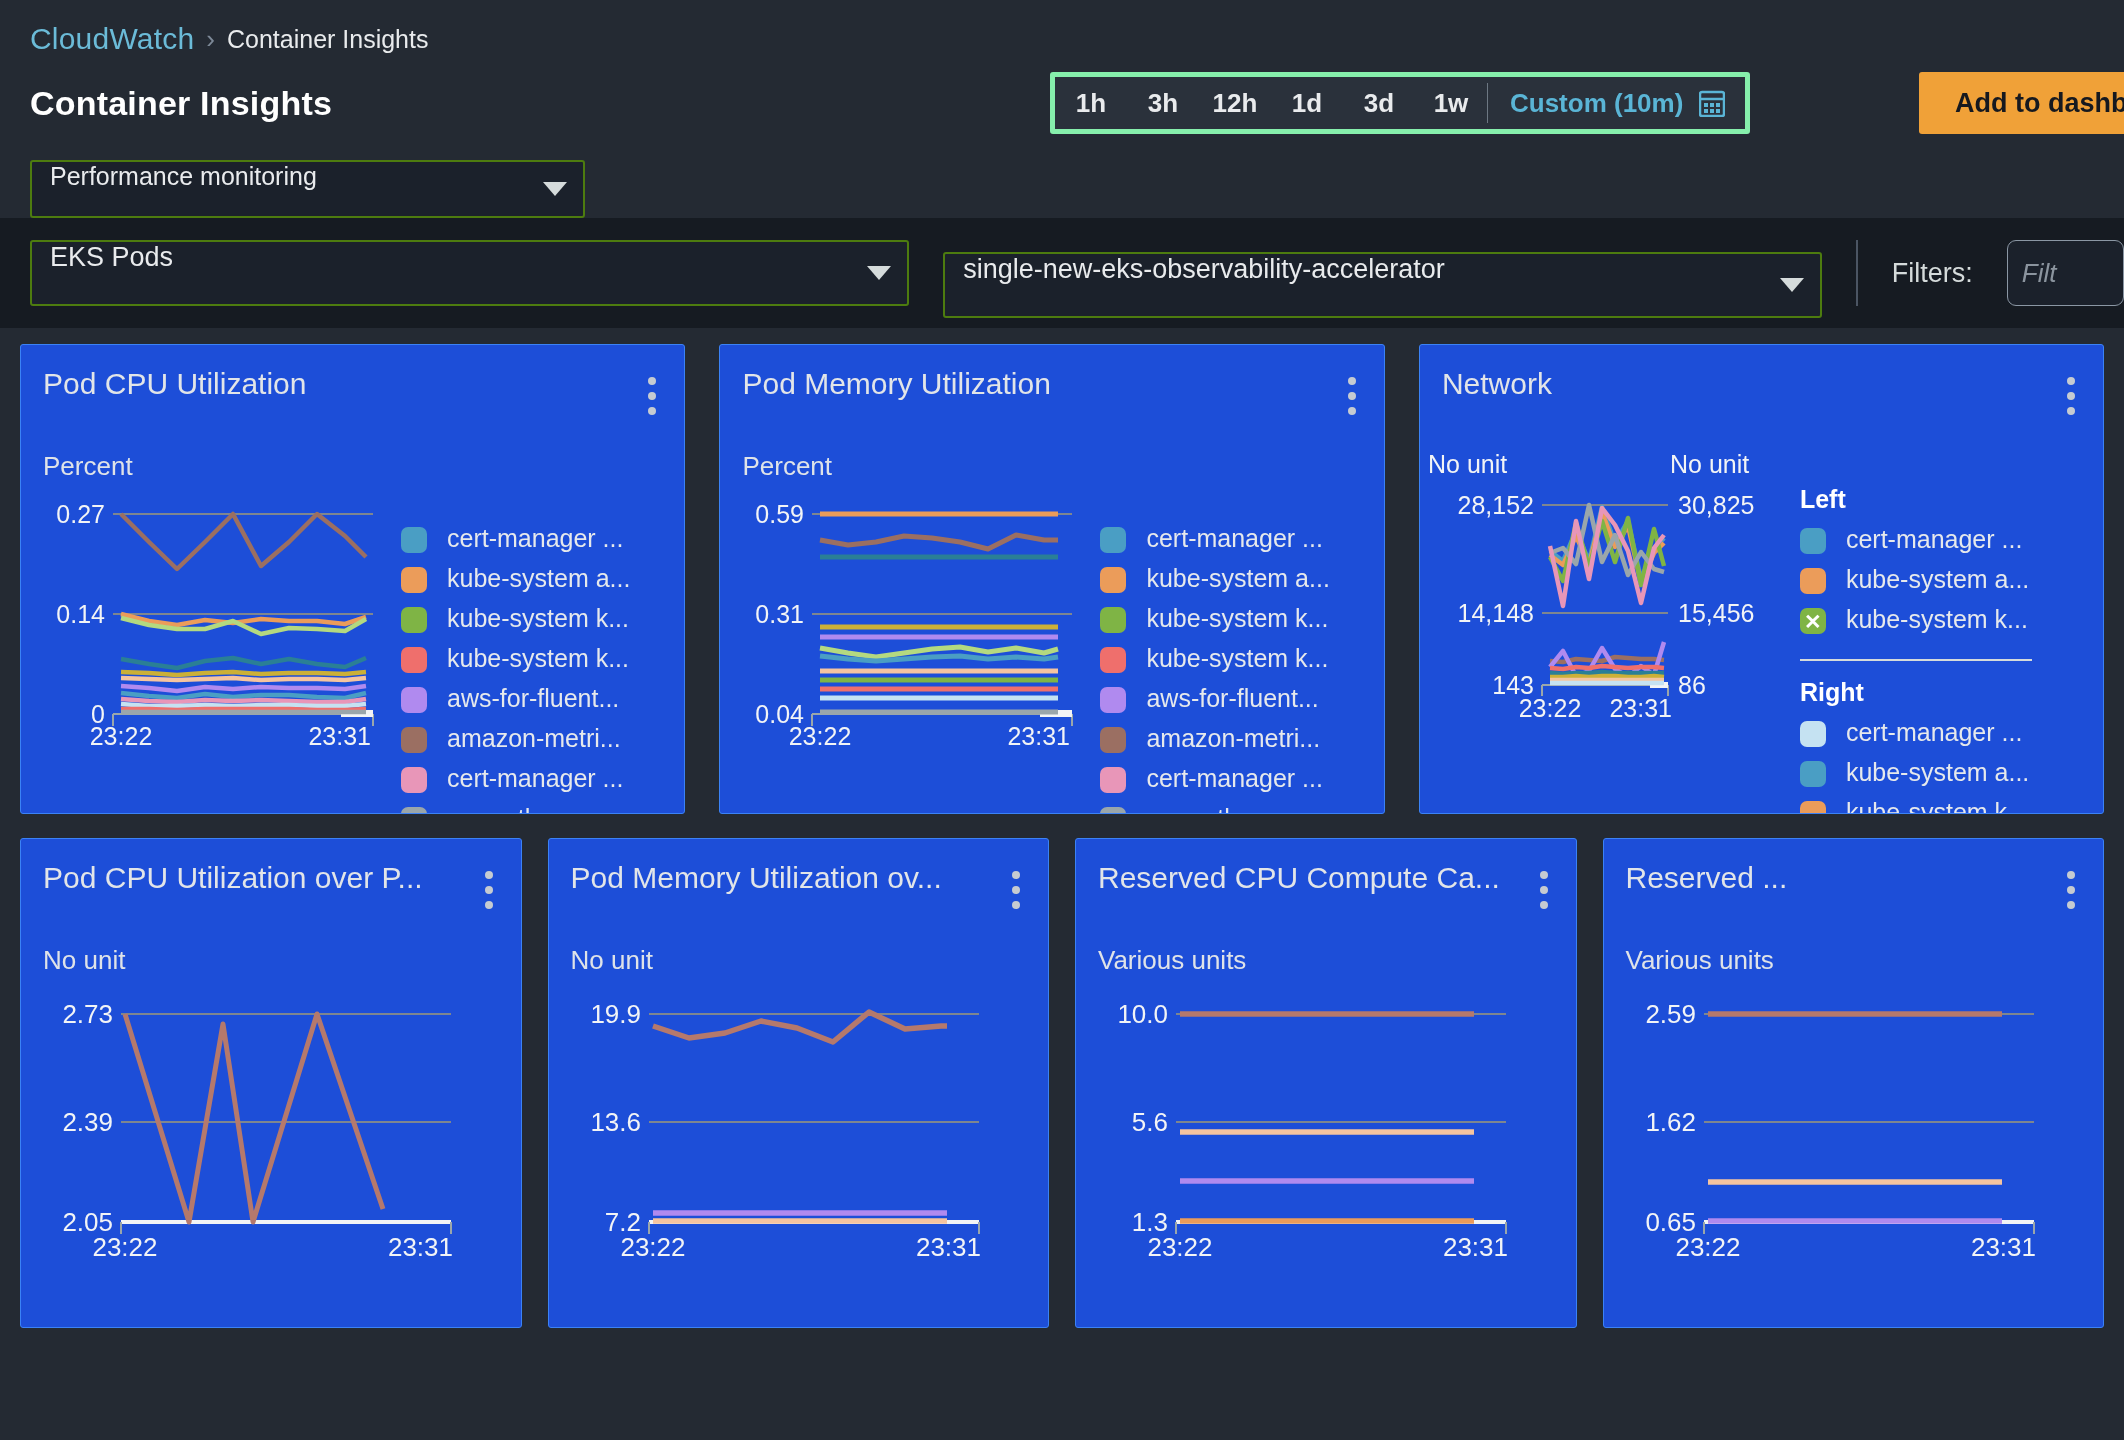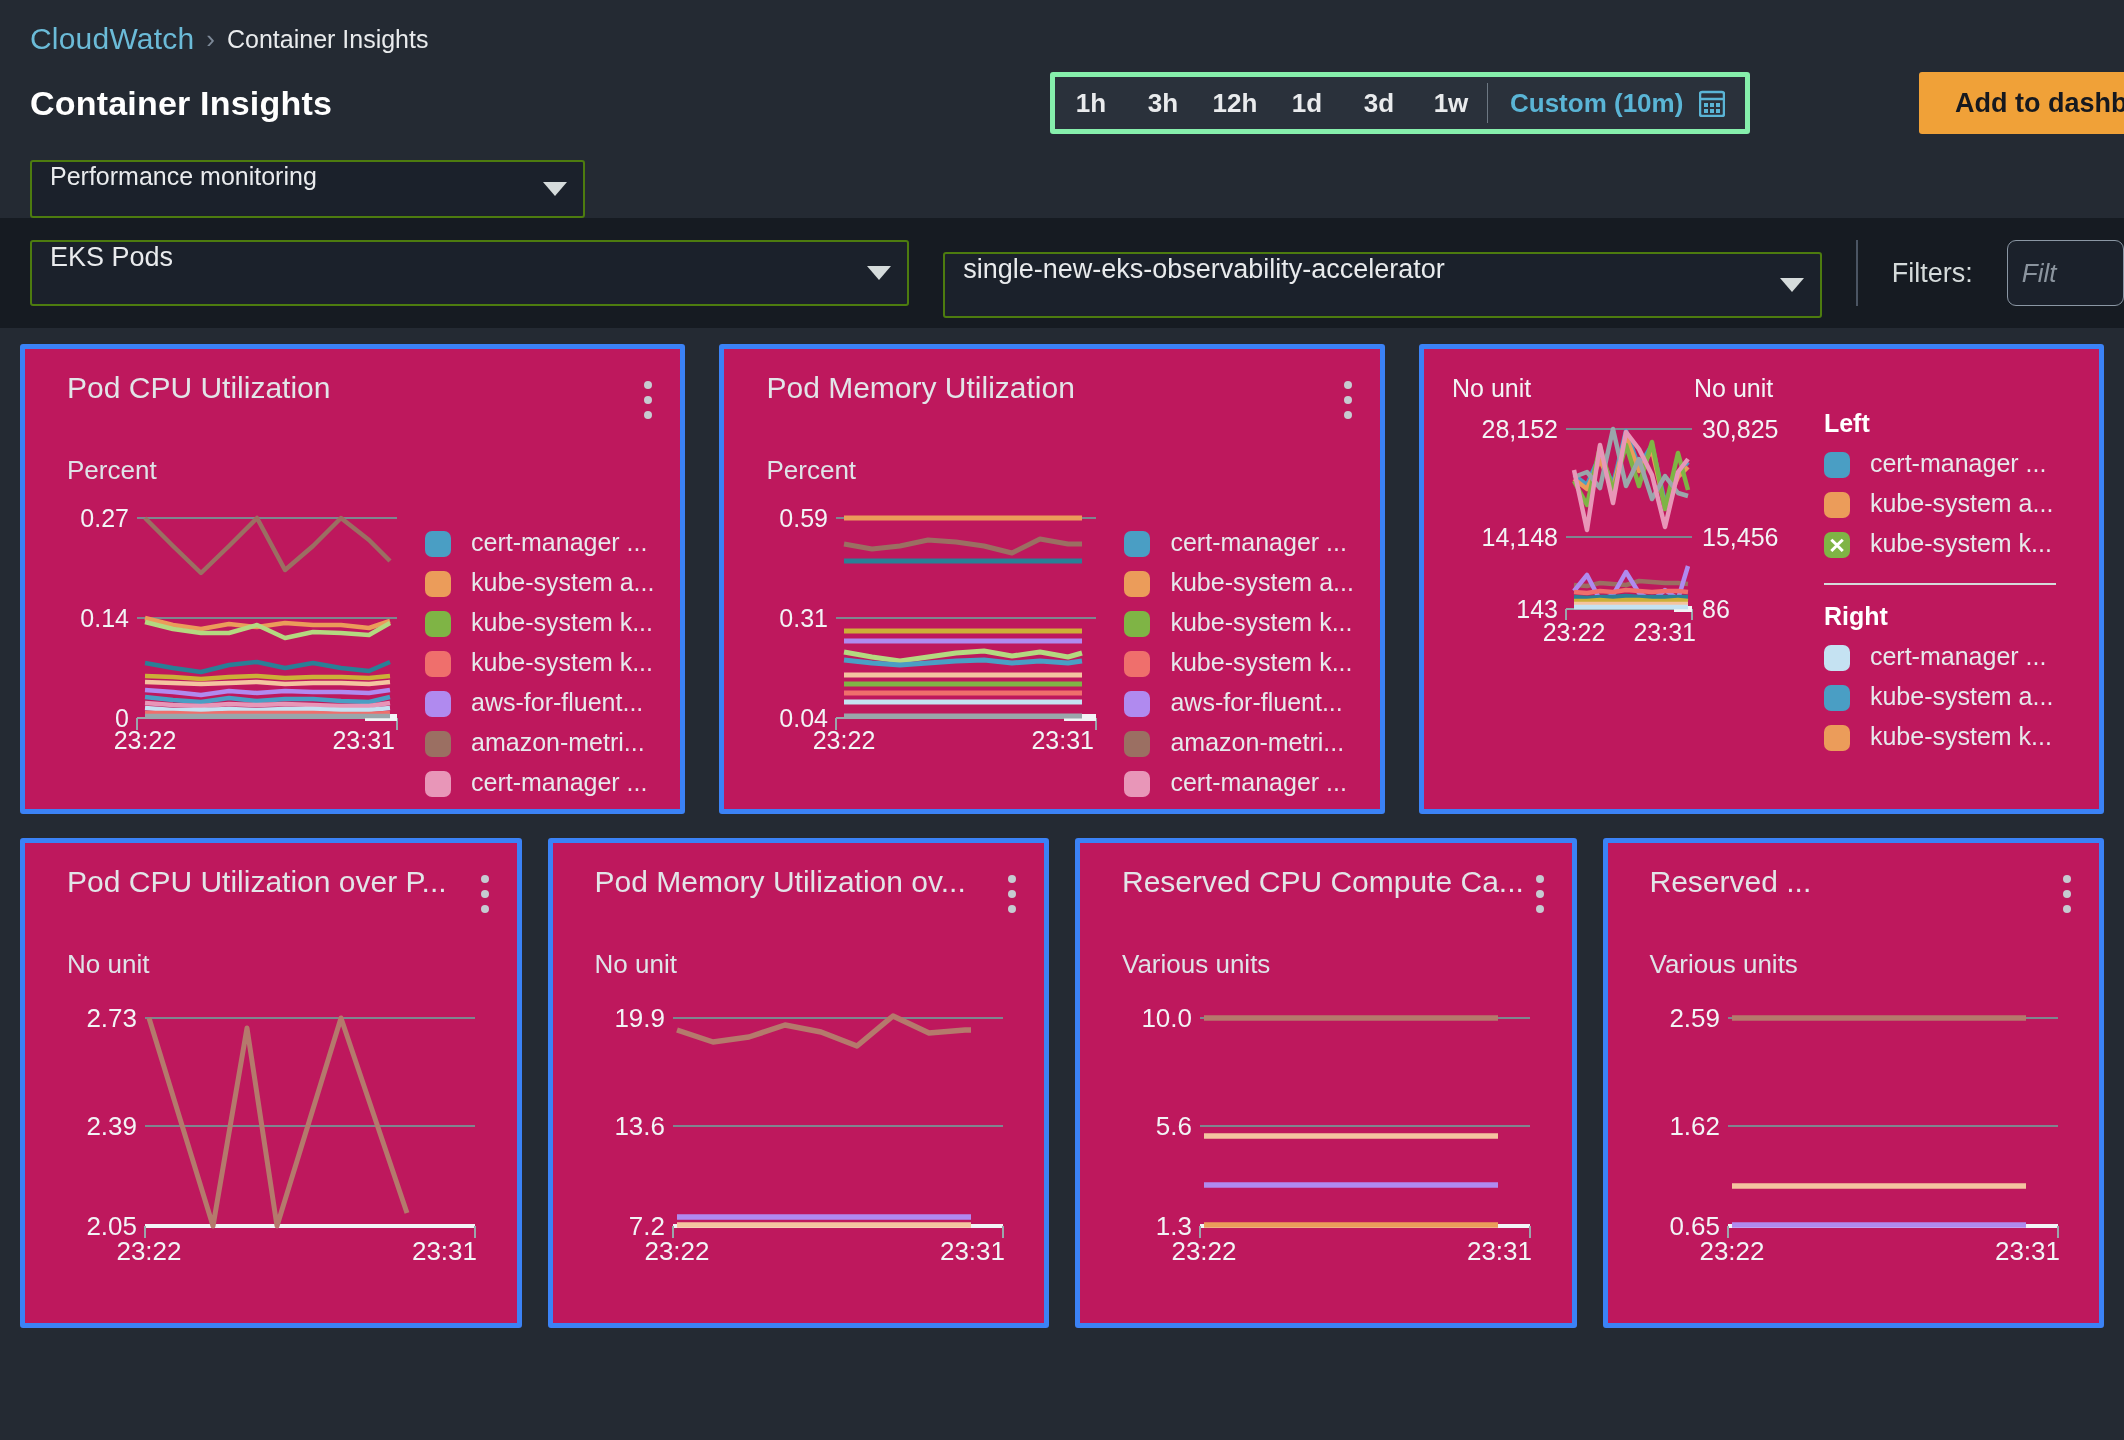--- a/index.html
+++ b/index.html
@@ -67,22 +67,22 @@
     display:flex; align-items:center; padding:0 14px; color:#8b949e; font-size:26px; font-style:italic;
     overflow:hidden; white-space:nowrap;
   }
 
   
   .grid { padding: 16px 20px 0 20px; }
   .row { display:flex; gap:34px; }
   .row2 { margin-top:24px; gap:26px; }
 
   .card {
-    background:#be185d; border:5px solid #3b82f6; border-radius:3px;
-    position:relative; overflow:hidden;padding-left:20px;
+    background:#1d4ed8; border:1px solid #3b82f6; border-radius:3px;
+    position:relative; overflow:hidden;
   }
   .card-top { width:678px; height:470px; }
   .card-net { width:698px; height:470px; }
   .card-bot { width:508px; height:490px; }
 
   .card-head { display:flex; align-items:flex-start; justify-content:space-between; padding:22px 22px 0 22px; }
   .card-title { color:#e2e5e8; font-size:30px; white-space:nowrap; overflow:hidden; }
   .kebab { display:flex; flex-direction:column; gap:7px; padding:10px 6px; cursor:pointer; }
   .kebab i { width:8px; height:8px; border-radius:50%; background:#c6cbd1; display:block; }
 
@@ -334,20 +334,28 @@
             </div>
           <div class="leg-item">
               <span class="swatch" style="background:#9aa6ab"></span>
               <span class="leg-text">prometheus-n...</span>
             </div>
         </div>
       </div>
     </div>
 
     <div class="card card-net">
+      <div class="card-head">
+        <span class="card-title">Network</span>
+        <span class="kebab">
+            <i></i>
+            <i></i>
+            <i></i>
+          </span>
+      </div>
       <div class="plotwrap" style="padding-top:8px;">
         <div class="plotarea">
           <svg width="380" height="290" viewBox="0 0 380 290">
             <text class="axtxt" x="8" y="40" font-size="25">No unit</text>
             <text class="axtxt" x="250" y="40" font-size="25">No unit</text>
 
             <line x1="122" y1="72" x2="248" y2="72" stroke="#7e868f" stroke-width="2"></line>
             <line x1="122" y1="180" x2="248" y2="180" stroke="#7e868f" stroke-width="2"></line>
             <line x1="122" y1="252" x2="248" y2="252" stroke="#9aa6ab" stroke-width="2"></line>
             <line x1="122" y1="252" x2="122" y2="263" stroke="#9aa6ab" stroke-width="2"></line>

